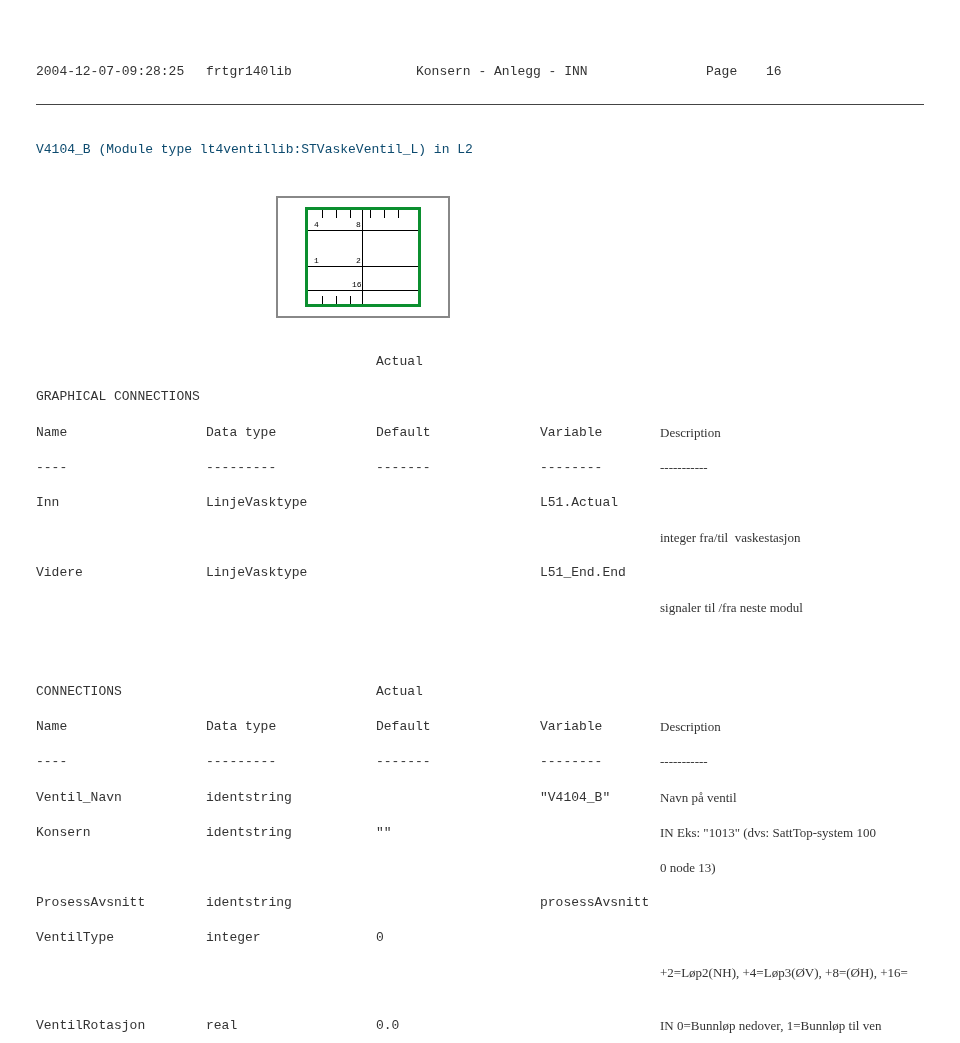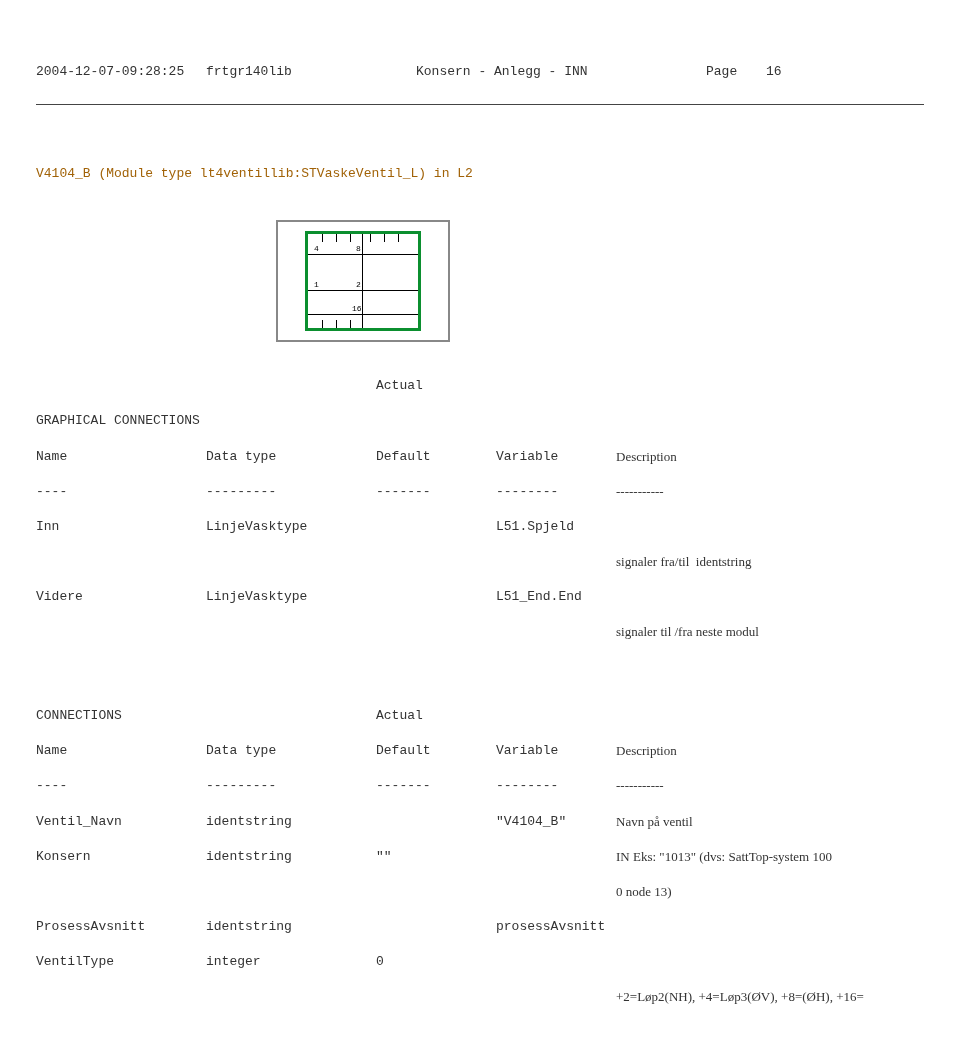--- a/index.html
+++ b/index.html
@@ -2,23 +2,23 @@
 <html><head>
 <meta charset="utf-8">
 <style>
   html,body{margin:0;padding:0;background:#fff;color:#333;}
   body{font-family:"Courier New",Courier,monospace;font-size:13px;line-height:1.35;width:960px;padding:28px 36px 60px 36px;box-sizing:border-box;white-space:pre;}
   .hdr-line{height:1px;background:#444;margin:6px 0 18px 0;}
   .row{display:flex;}
   .c0{width:170px;}
   .c1{width:170px;}
   .c2{width:120px;}
-  .c3{width:120px;}
+  .c3{width:120px;margin-left:44px;}
   .cx{flex:1;font-family:Liberation Serif, serif;}
-  .accent{color:#a16207;margin-top:24px;}
+  .accent{color:#0c4a6e;}
   .diagram{white-space:normal;margin:20px 0 18px 240px;}
   .outerbox{border:2px solid #888;width:170px;height:118px;display:flex;align-items:center;justify-content:center;position:relative;}
   .greenbox{border:3px solid #0b8f2f;width:110px;height:94px;position:relative;}
   .ticktop,.tickbot{position:absolute;width:1px;background:#000;}
   .ticktop{height:8px;top:0;}
   .tickbot{height:8px;bottom:0;}
   .hline{position:absolute;left:0;right:0;height:1px;background:#000;}
   .vline{position:absolute;top:0;bottom:0;width:1px;background:#000;}
   .dnum{position:absolute;font-size:8px;color:#000;}
 </style>
@@ -49,22 +49,22 @@
         <span class="dnum" style="top:46px;left:6px">1</span>
         <span class="dnum" style="top:46px;left:48px">2</span>
         <span class="dnum" style="top:70px;left:44px">16</span>
       </div>
     </div>
   </div>
 <div class="row"><span class="c0"></span><span class="c1"></span><span class="c2">Actual</span></div>
 <div class="row"><span class="c0">GRAPHICAL CONNECTIONS</span></div>
 <div class="row"><span class="c0">Name</span><span class="c1">Data type</span><span class="c2">Default</span><span class="c3">Variable</span><span class="cx">Description</span></div>
 <div class="row"><span class="c0">----</span><span class="c1">---------</span><span class="c2">-------</span><span class="c3">--------</span><span class="cx">-----------</span></div>
-<div class="row"><span class="c0">Inn</span><span class="c1">LinjeVasktype</span><span class="c2"></span><span class="c3">L51.Spjeld</span></div>
-<div class="row"><span class="c0"></span><span class="c1"></span><span class="c2"></span><span class="c3"></span><span class="cx">signaler fra/til  identstring</span></div>
+<div class="row"><span class="c0">Inn</span><span class="c1">LinjeVasktype</span><span class="c2"></span><span class="c3">L51.Actual</span></div>
+<div class="row"><span class="c0"></span><span class="c1"></span><span class="c2"></span><span class="c3"></span><span class="cx">integer fra/til  vaskestasjon</span></div>
 <div class="row"><span class="c0">Videre</span><span class="c1">LinjeVasktype</span><span class="c2"></span><span class="c3">L51_End.End</span></div>
 <div class="row"><span class="c0"></span><span class="c1"></span><span class="c2"></span><span class="c3"></span><span class="cx">signaler til /fra neste modul</span></div>
 
 <div style="height:14px"></div>
 <div class="row"><span class="c0">CONNECTIONS</span><span class="c1"></span><span class="c2">Actual</span></div>
 <div class="row"><span class="c0">Name</span><span class="c1">Data type</span><span class="c2">Default</span><span class="c3">Variable</span><span class="cx">Description</span></div>
 <div class="row"><span class="c0">----</span><span class="c1">---------</span><span class="c2">-------</span><span class="c3">--------</span><span class="cx">-----------</span></div>
 <div class="row"><span class="c0">Ventil_Navn</span><span class="c1">identstring</span><span class="c2"></span><span class="c3">"V4104_B"</span><span class="cx">Navn på ventil</span></div>
 <div class="row"><span class="c0">Konsern</span><span class="c1">identstring</span><span class="c2">""</span><span class="c3"></span><span class="cx">IN Eks: "1013" (dvs: SattTop-system 100</span></div>
 <div class="row"><span class="c0"></span><span class="c1"></span><span class="c2"></span><span class="c3"></span><span class="cx">0 node 13)</span></div>

